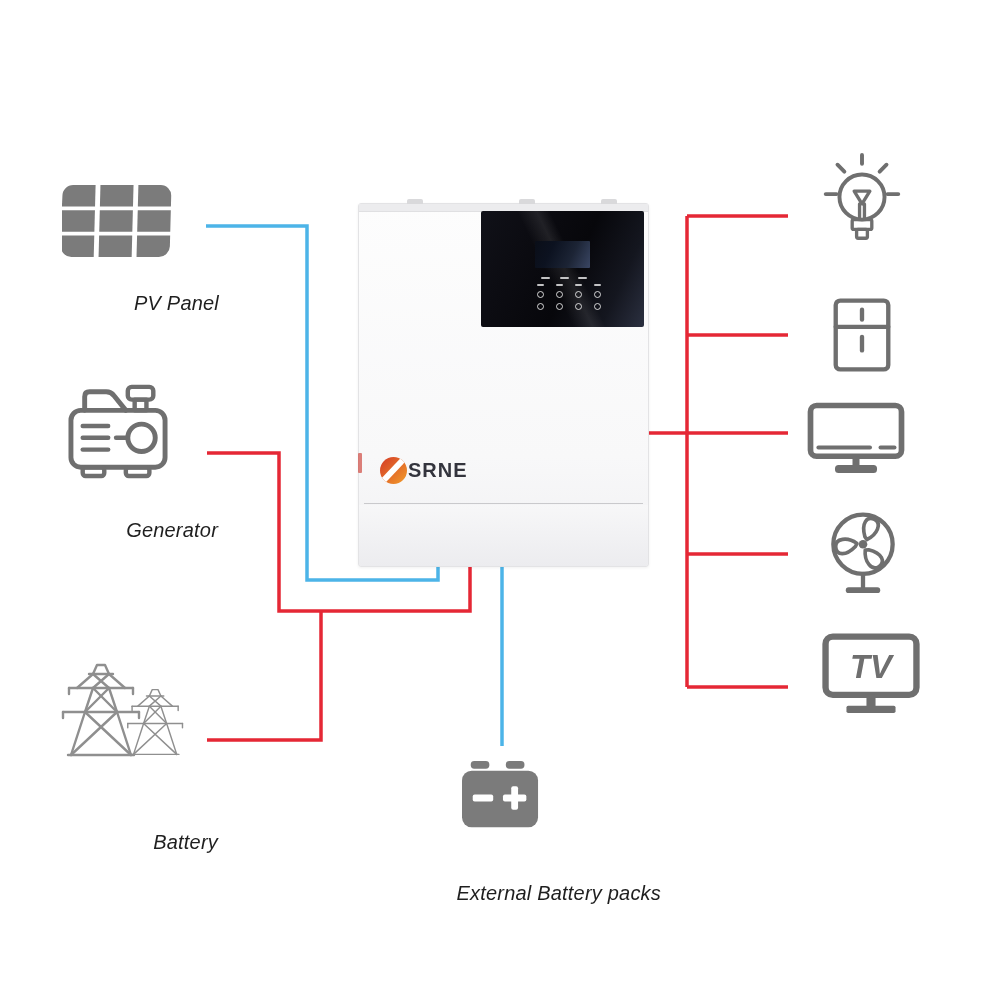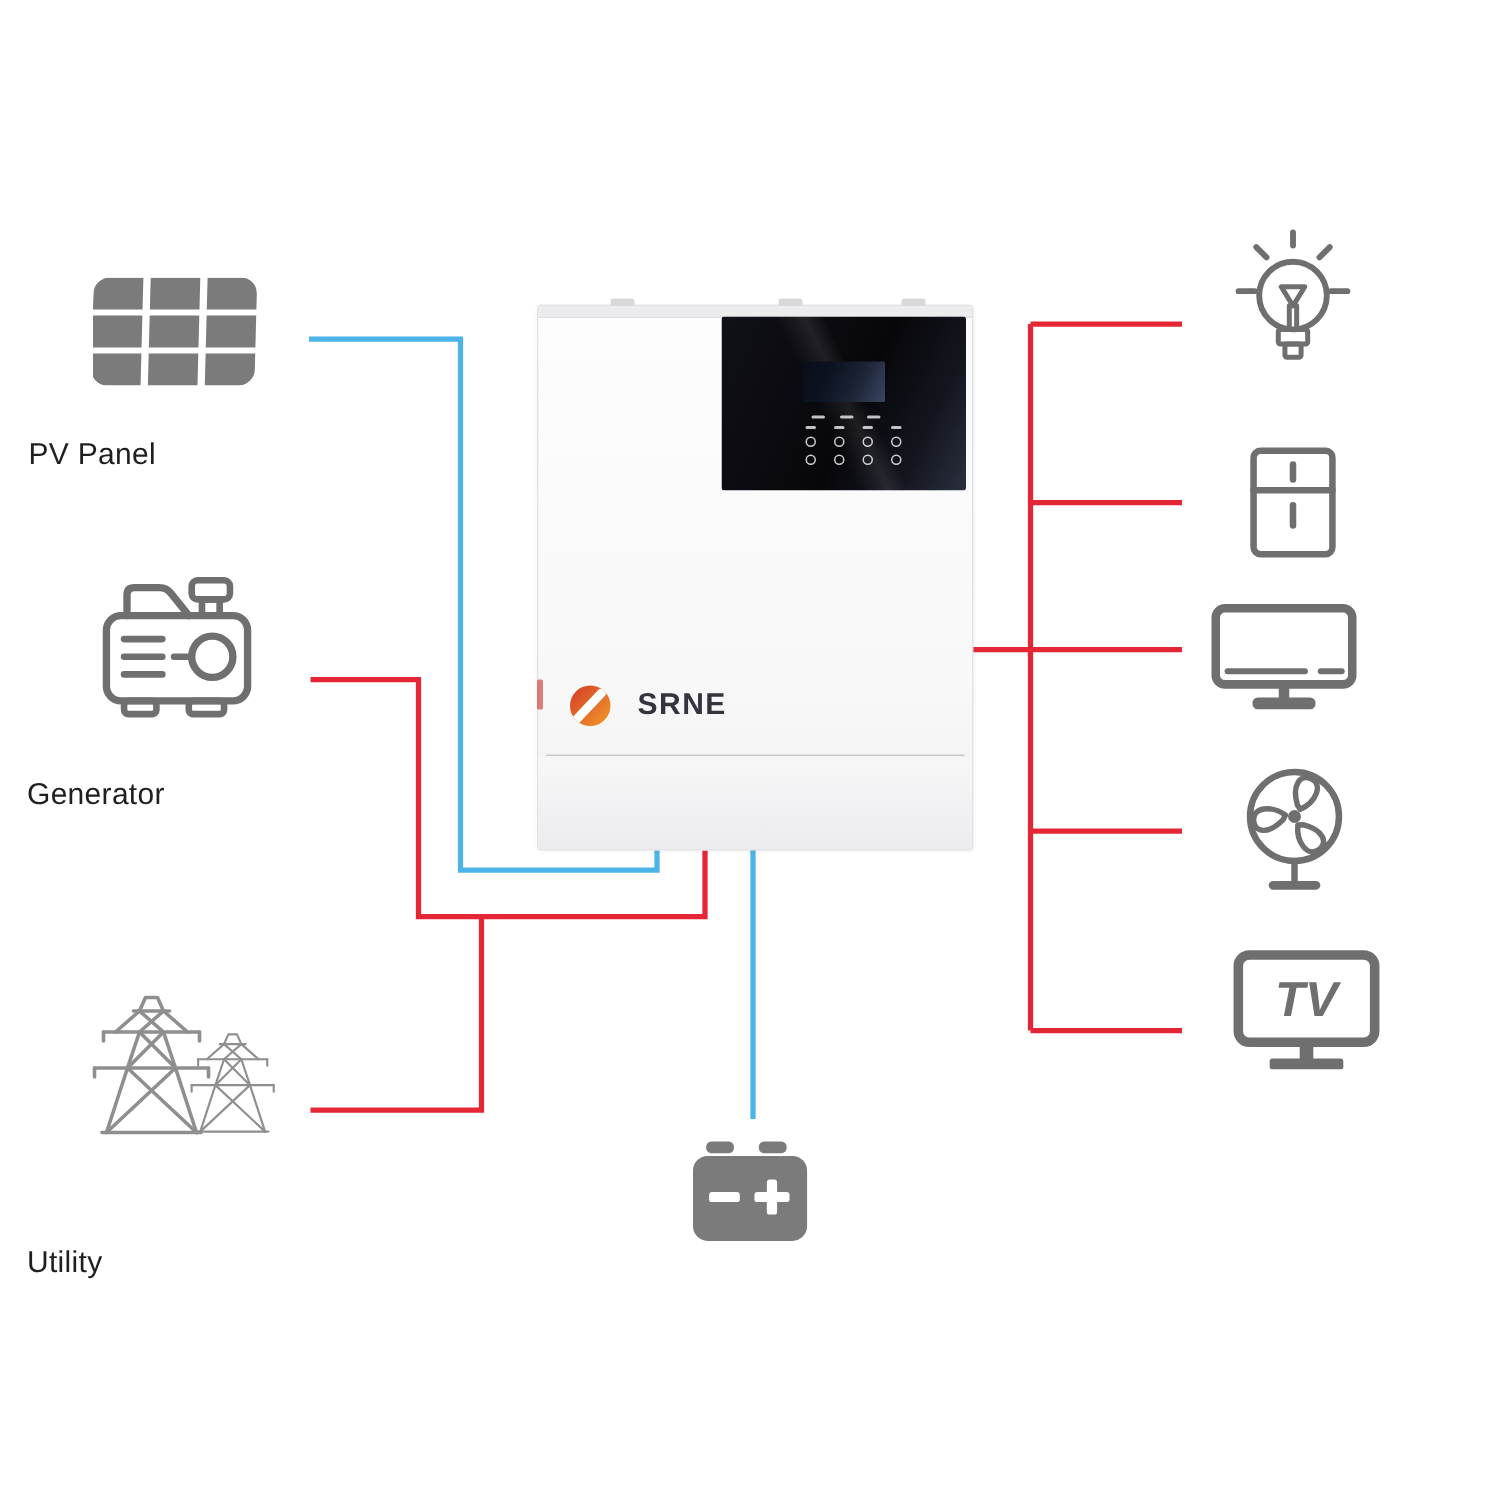--- a/index.html
+++ b/index.html
@@ -6,22 +6,22 @@
   .canvas{
     position:relative;width:1000px;height:1000px;background:#fff;overflow:hidden;
     font-family:"Liberation Sans",sans-serif;
   }
   .wires{position:absolute;left:0;top:0;width:1000px;height:1000px;}
   .node{position:absolute;margin:0;padding:0;}
   .node svg{display:block;width:100%;height:100%;}
   .icon{color:var(--icon-gray,#6f6f6f);}
   .tower{color:var(--tower-gray,#8f8f8f);}
   .label{
-    position:absolute;text-align:left;color:var(--label-color,#1f1f1f);
-    font-size:20px;letter-spacing:.2px;
+    position:absolute;text-align:right;color:var(--label-color,#1f1f1f);
+    font-size:20px;letter-spacing:.2px;font-style:italic;
   }
   .label.big{font-size:25px;}
 
   
   .inverter{
     position:absolute;left:358px;top:203px;width:289px;height:362px;
     background:linear-gradient(180deg,#fdfdfd 0%,#f8f8f9 70%,#f0f0f2 100%);
     border:1px solid #e3e3e5;border-radius:3px;
     box-shadow:0 1px 3px rgba(0,0,0,.06);
   }
@@ -36,21 +36,21 @@
   }
   .lcd{
     position:absolute;left:54px;top:30px;width:55px;height:27px;border-radius:1px;
     background:linear-gradient(295deg,#3a4663 0%,#1c2435 35%,#0c1220 70%,#0a0e18 100%);
   }
   .ind{position:absolute;left:56px;top:66px;width:64px;display:flex;flex-direction:column;gap:5px;}
   .ind .row{display:flex;justify-content:space-between;}
   .ind .dash{width:9px;height:2px;background:rgba(255,255,255,.75);border-radius:1px;}
   .ind .dash.s{width:7px;}
   .ind .dot{width:5px;height:5px;border:1px solid rgba(255,255,255,.8);border-radius:50%;}
-  .brand{position:absolute;left:20px;top:252px;display:flex;align-items:center;gap:17px;}
+  .brand{position:absolute;left:20px;top:252px;display:flex;align-items:center;gap:0;}
   .brand .name{font-weight:bold;font-size:20px;letter-spacing:1px;color:#33343d;}
   .seam{position:absolute;left:5px;right:5px;top:299px;border-top:1.5px solid #c9c9cc;}
   .lower{position:absolute;left:0;bottom:0;width:100%;height:61px;background:linear-gradient(180deg,#f7f7f8,#ececef);border-radius:0 0 3px 3px;}
 </style>
 </head>
 <body>
 
 <div class="canvas">
 
   <svg class="wires" viewBox="0 0 1000 1000">
@@ -148,21 +148,21 @@
           <line x1="8" y1="52" x2="8" y2="58"></line>
           <line x1="84" y1="52" x2="84" y2="58"></line>
         <line x1="30" y1="52" x2="16" y2="95"></line>
           <line x1="62" y1="52" x2="76" y2="95"></line>
         <line x1="30" y1="52" x2="76" y2="95"></line>
           <line x1="62" y1="52" x2="16" y2="95"></line>
         <line x1="13" y1="95" x2="79" y2="95"></line>
       </g>
     </svg>
   </figure>
-  <div class="label" style="left:18px;top:831px;width:200px">Utility</div>
+  <div class="label" style="left:18px;top:831px;width:200px">Battery</div>
 
   <div class="inverter">
     <div class="topstrip"></div>
     <div class="mtab" style="left:48px"></div>
     <div class="mtab" style="left:160px"></div>
     <div class="mtab" style="left:242px"></div>
     <div class="side-sticker"></div>
 
     <div class="display-panel">
       <div class="lcd"></div>
@@ -223,20 +223,21 @@
         <rect x="45" y="3" width="19" height="8" rx="3.5"></rect>
         <rect x="0" y="13" width="78" height="58" rx="10"></rect>
       </g>
       <g fill="#ffffff">
         <rect x="11" y="37.5" width="21" height="7" rx="2"></rect>
         <rect x="42" y="37.5" width="24" height="7" rx="2"></rect>
         <rect x="50.5" y="29" width="7" height="24" rx="2"></rect>
       </g>
     </svg>
   </figure>
+  <div class="label" style="left:341px;top:882px;width:320px">External Battery packs</div>
 
   <figure class="node icon" style="left:813px;top:148px;width:98px;height:103px">
     <svg viewBox="0 0 100 105" fill="none" stroke="currentColor" stroke-linecap="round" stroke-linejoin="round">
       <g stroke-width="4">
         <line x1="50" y1="7" x2="50" y2="16"></line>
         <line x1="25" y1="17" x2="32" y2="24"></line>
         <line x1="75" y1="17" x2="68" y2="24"></line>
         <line x1="13" y1="47" x2="24" y2="47"></line>
         <line x1="87" y1="47" x2="76" y2="47"></line>
         <circle cx="50" cy="50" r="23"></circle>

